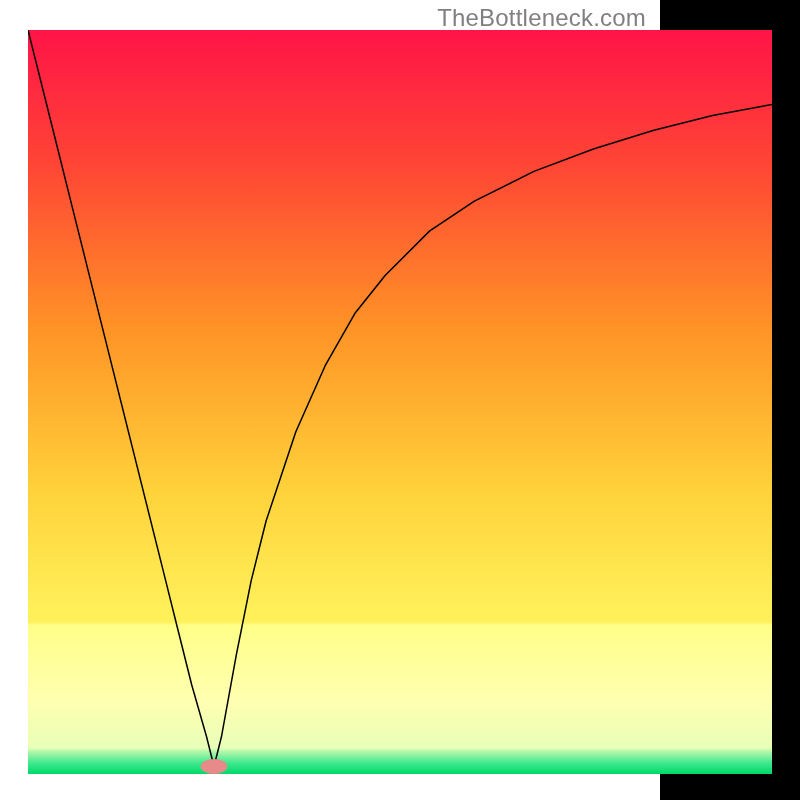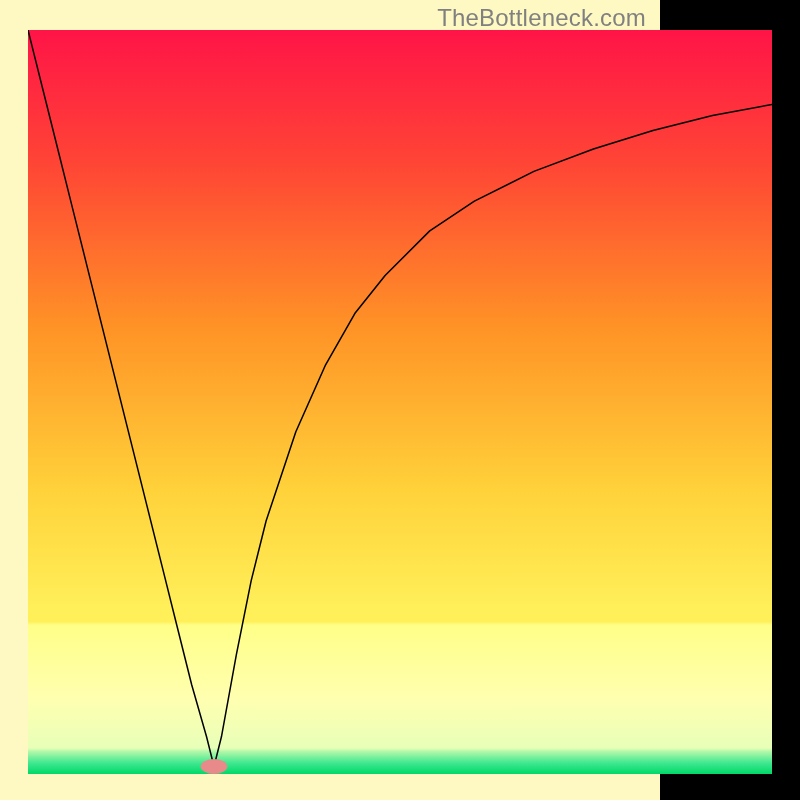--- a/index.html
+++ b/index.html
@@ -8,21 +8,21 @@
     width: 800px;
     height: 800px;
     background: #000;
     overflow: hidden;
     font-family: Arial, Helvetica, sans-serif;
   }
   .outer {
     position: relative;
     width: 660px;
     height: 800px;
-    background: #fef9c3;
+    background: #ffffff;
   }
   .watermark {
     position: absolute;
     top: 4px;
     right: 14px;
     color: #808080;
     font-size: 24px;
     font-weight: 400;
     letter-spacing: 0.2px;
     user-select: none;

